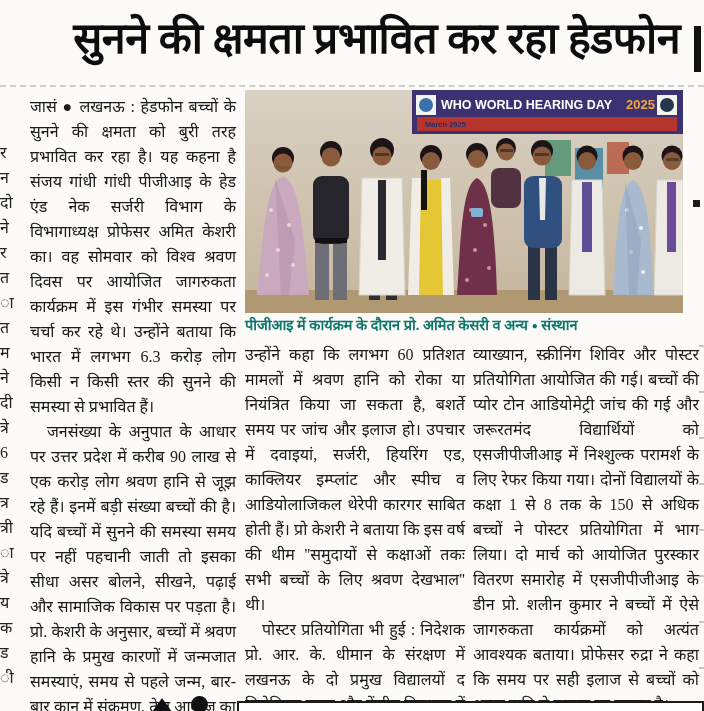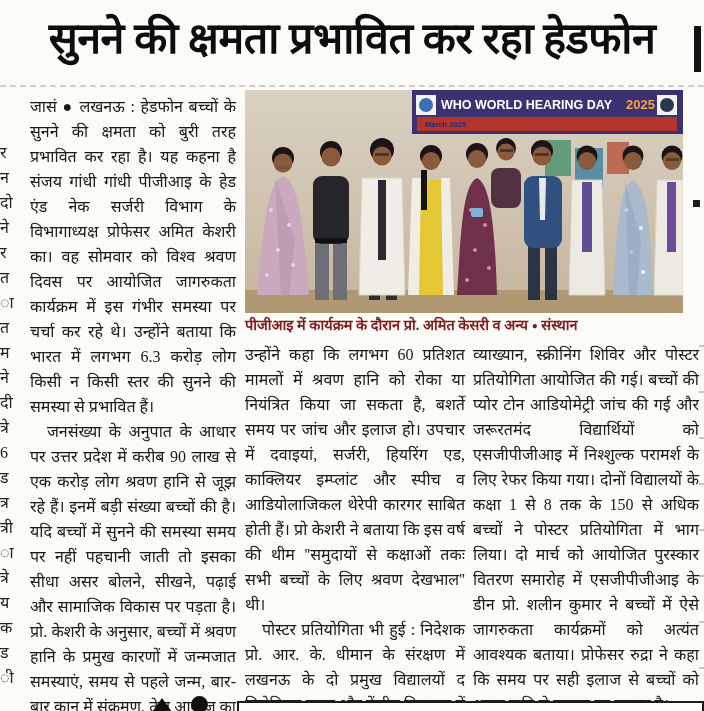--- a/index.html
+++ b/index.html
@@ -8,21 +8,21 @@
     width:704px;height:711px;
     background:#fcfbf7;
     overflow:hidden;
     font-family:"Liberation Serif","DejaVu Serif",serif;
     color:#1a1a1a;
   }
   
   .headline{
     position:absolute;left:24px;top:6px;width:656px;
     font-size:43px;line-height:1.55;font-weight:700;
-    text-align:center;color:#0d0d0d;
+    text-align:right;color:#0d0d0d;
     letter-spacing:-0.5px;
     white-space:nowrap;
   }
   .headline-rule{
     position:absolute;left:0;right:0;top:85px;
     border-top:2px dashed #c2c2c2;opacity:.8;
   }
   
   .col{
     position:absolute;
@@ -53,21 +53,21 @@
     background:repeating-linear-gradient(#9a9a9a 0 2px,transparent 2px 46px);
     opacity:.55;
   }
   
   .photo{
     position:absolute;left:245px;top:90px;width:438px;height:223px;
     background:#c4b5fd;
   }
   .caption{
     position:absolute;left:245px;top:315px;width:438px;
-    font-size:14.5px;font-weight:700;line-height:20px;color:#7f1d1d;
+    font-size:14.5px;font-weight:700;line-height:20px;color:#0f766e;
   }
   .caption .dot{font-size:10px;vertical-align:1px;}
   
   .tri{
     position:absolute;left:152px;top:698px;width:0;height:0;
     border-left:10px solid transparent;border-right:10px solid transparent;
     border-bottom:14px solid #101010;
   }
   .blob{
     position:absolute;left:191px;top:696px;width:17px;height:17px;

